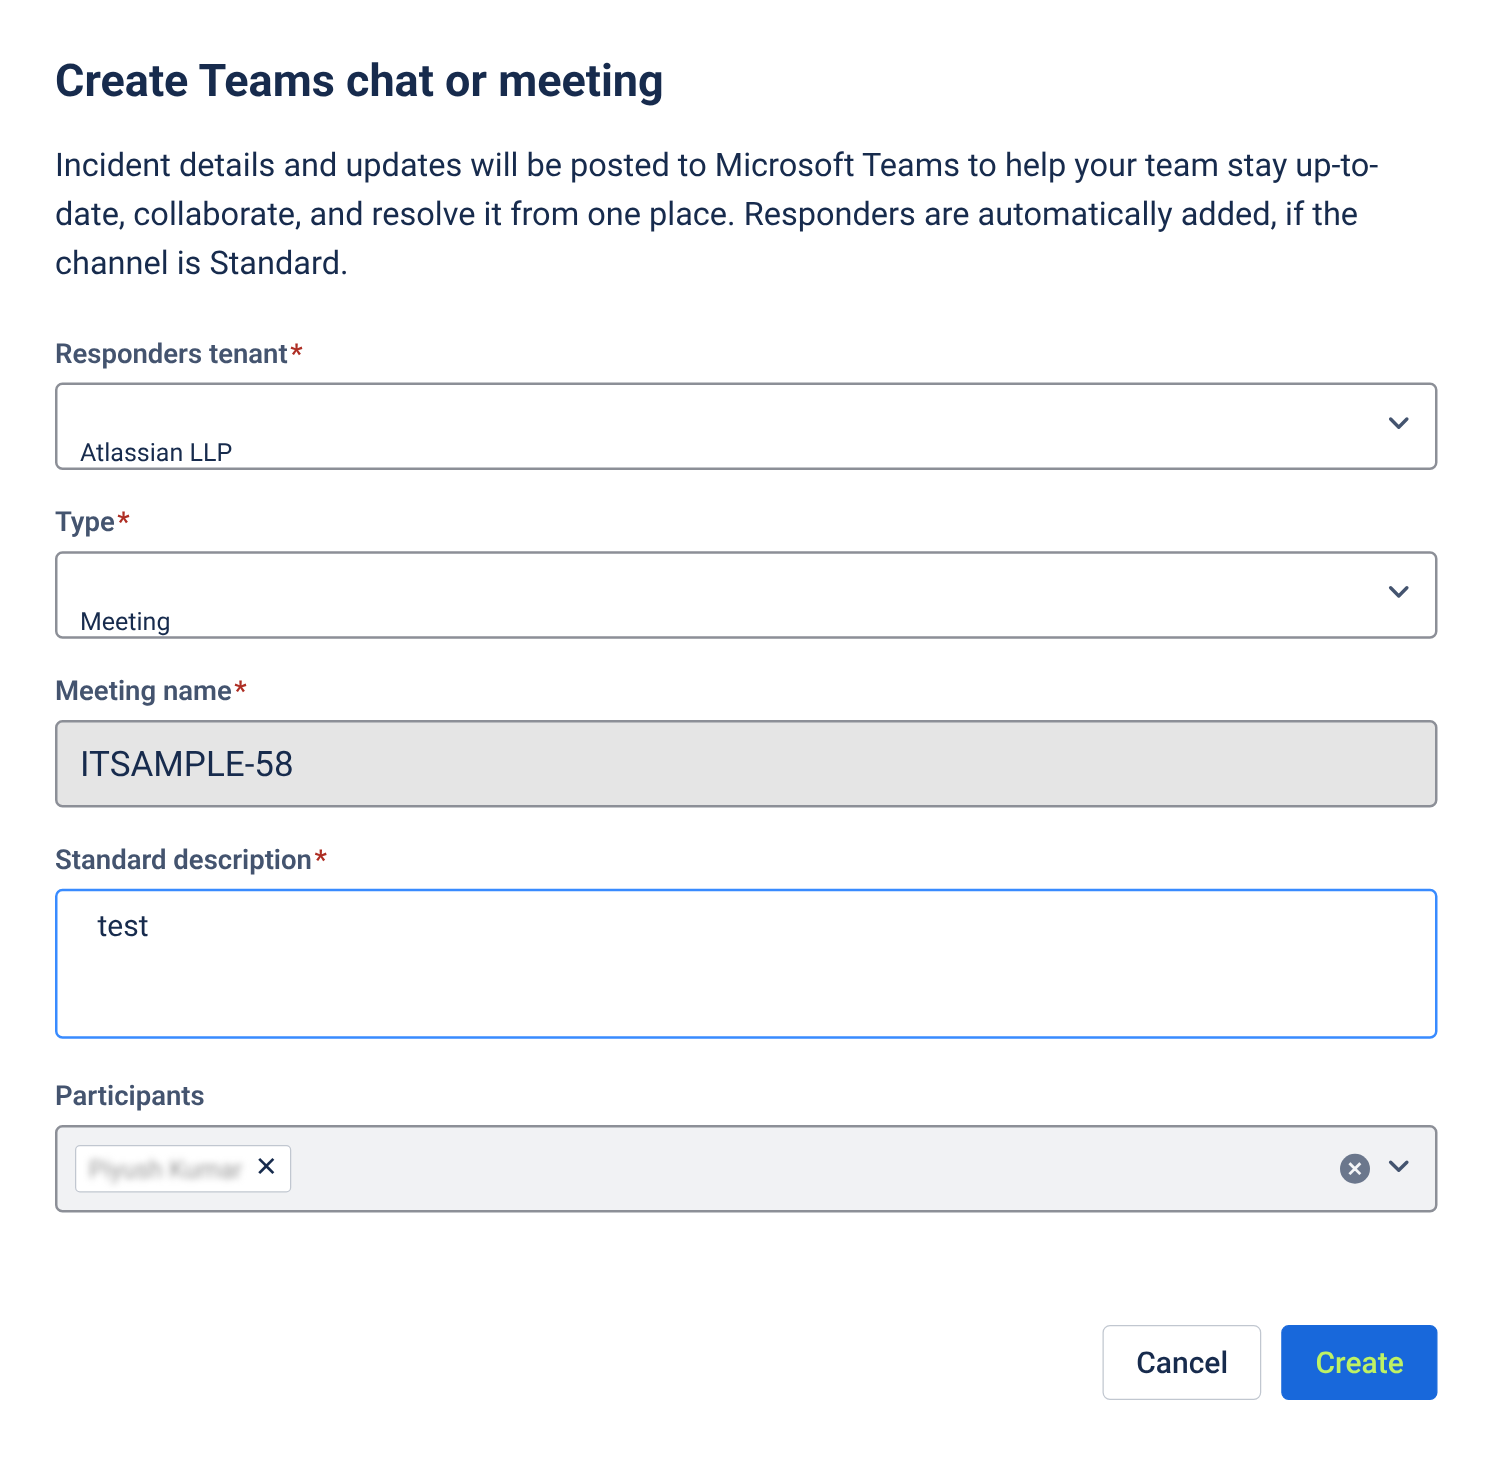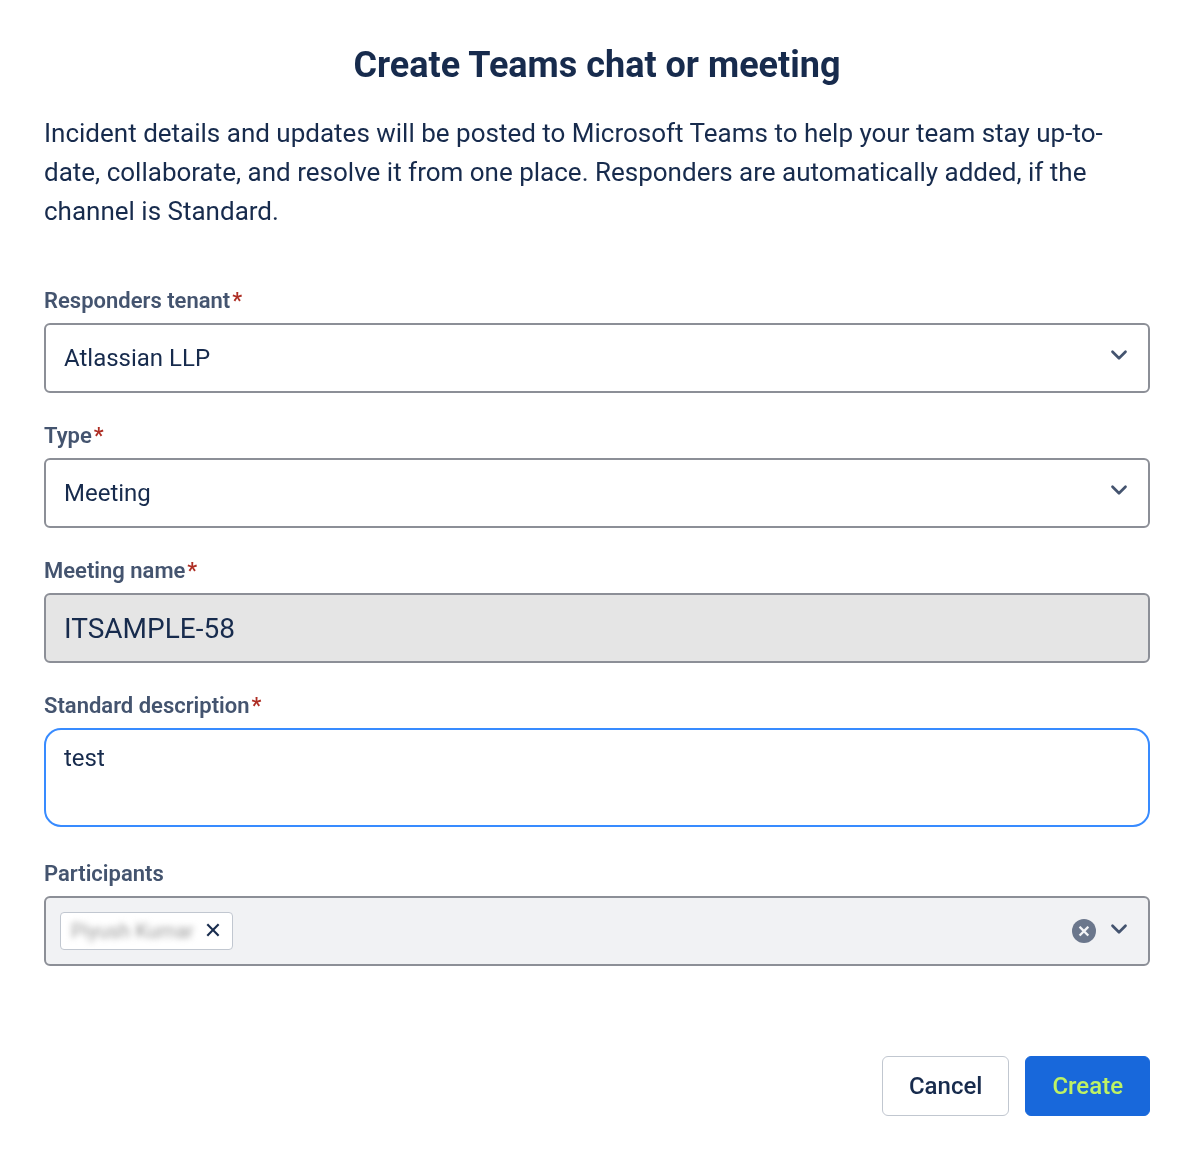--- a/index.html
+++ b/index.html
@@ -9,27 +9,26 @@
     font-family: -apple-system, BlinkMacSystemFont, "Segoe UI", Roboto, Helvetica, Arial, sans-serif;
     background: #ffffff;
     color: #172B4D;
     width: 1194px;
   }
   h1.title {
     font-size: 36px;
     font-weight: 700;
     margin: 0 0 28px 0;
     color: #172B4D;
-    text-align: center;
   }
   p.description {
     font-size: 26px;
     line-height: 1.5;
     color: #172B4D;
-    margin: 0 0 57px 0;
+    margin: 0 0 40px 0;
   }
   .field {
     margin-bottom: 30px;
   }
   .field-label {
     display: block;
     font-size: 22px;
     font-weight: 600;
     color: #44546F;
     margin-bottom: 10px;
@@ -43,24 +42,24 @@
     position: relative;
     width: 100%;
   }
   .select {
     width: 100%;
     height: 70px;
     border: 2px solid #8C8F97;
     border-radius: 6px;
     background: #ffffff;
     padding: 0 66px 0 18px;
-    font-size: 24px;
-    color: #172B4D;
-    display: flex;
-    align-items: center;
+    font-size: 20px;
+    color: #172B4D;
+    display: flex;
+    align-items: flex-end;
     cursor: pointer;
   }
   .select .chev {
     position: absolute;
     right: 18px;
     top: 50%;
     transform: translateY(-50%);
     color: #44546F;
   }
   .text-input {
@@ -69,25 +68,25 @@
     border: 2px solid #8C8F97;
     border-radius: 6px;
     background: #e5e5e5;
     padding: 0 18px;
     font-size: 28px;
     color: #172B4D;
     font-family: inherit;
   }
   .textarea {
     width: 100%;
-    height: 99px;
+    height: 120px;
     border: 2px solid #388BFF;
-    border-radius: 17px;
-    background: #ffffff;
-    padding: 14px 18px;
+    border-radius: 6px;
+    background: #ffffff;
+    padding: 14px 32px;
     font-size: 24px;
     color: #172B4D;
     font-family: inherit;
     resize: none;
   }
   .participants-box {
     width: 100%;
     min-height: 70px;
     border: 2px solid #8C8F97;
     border-radius: 6px;

